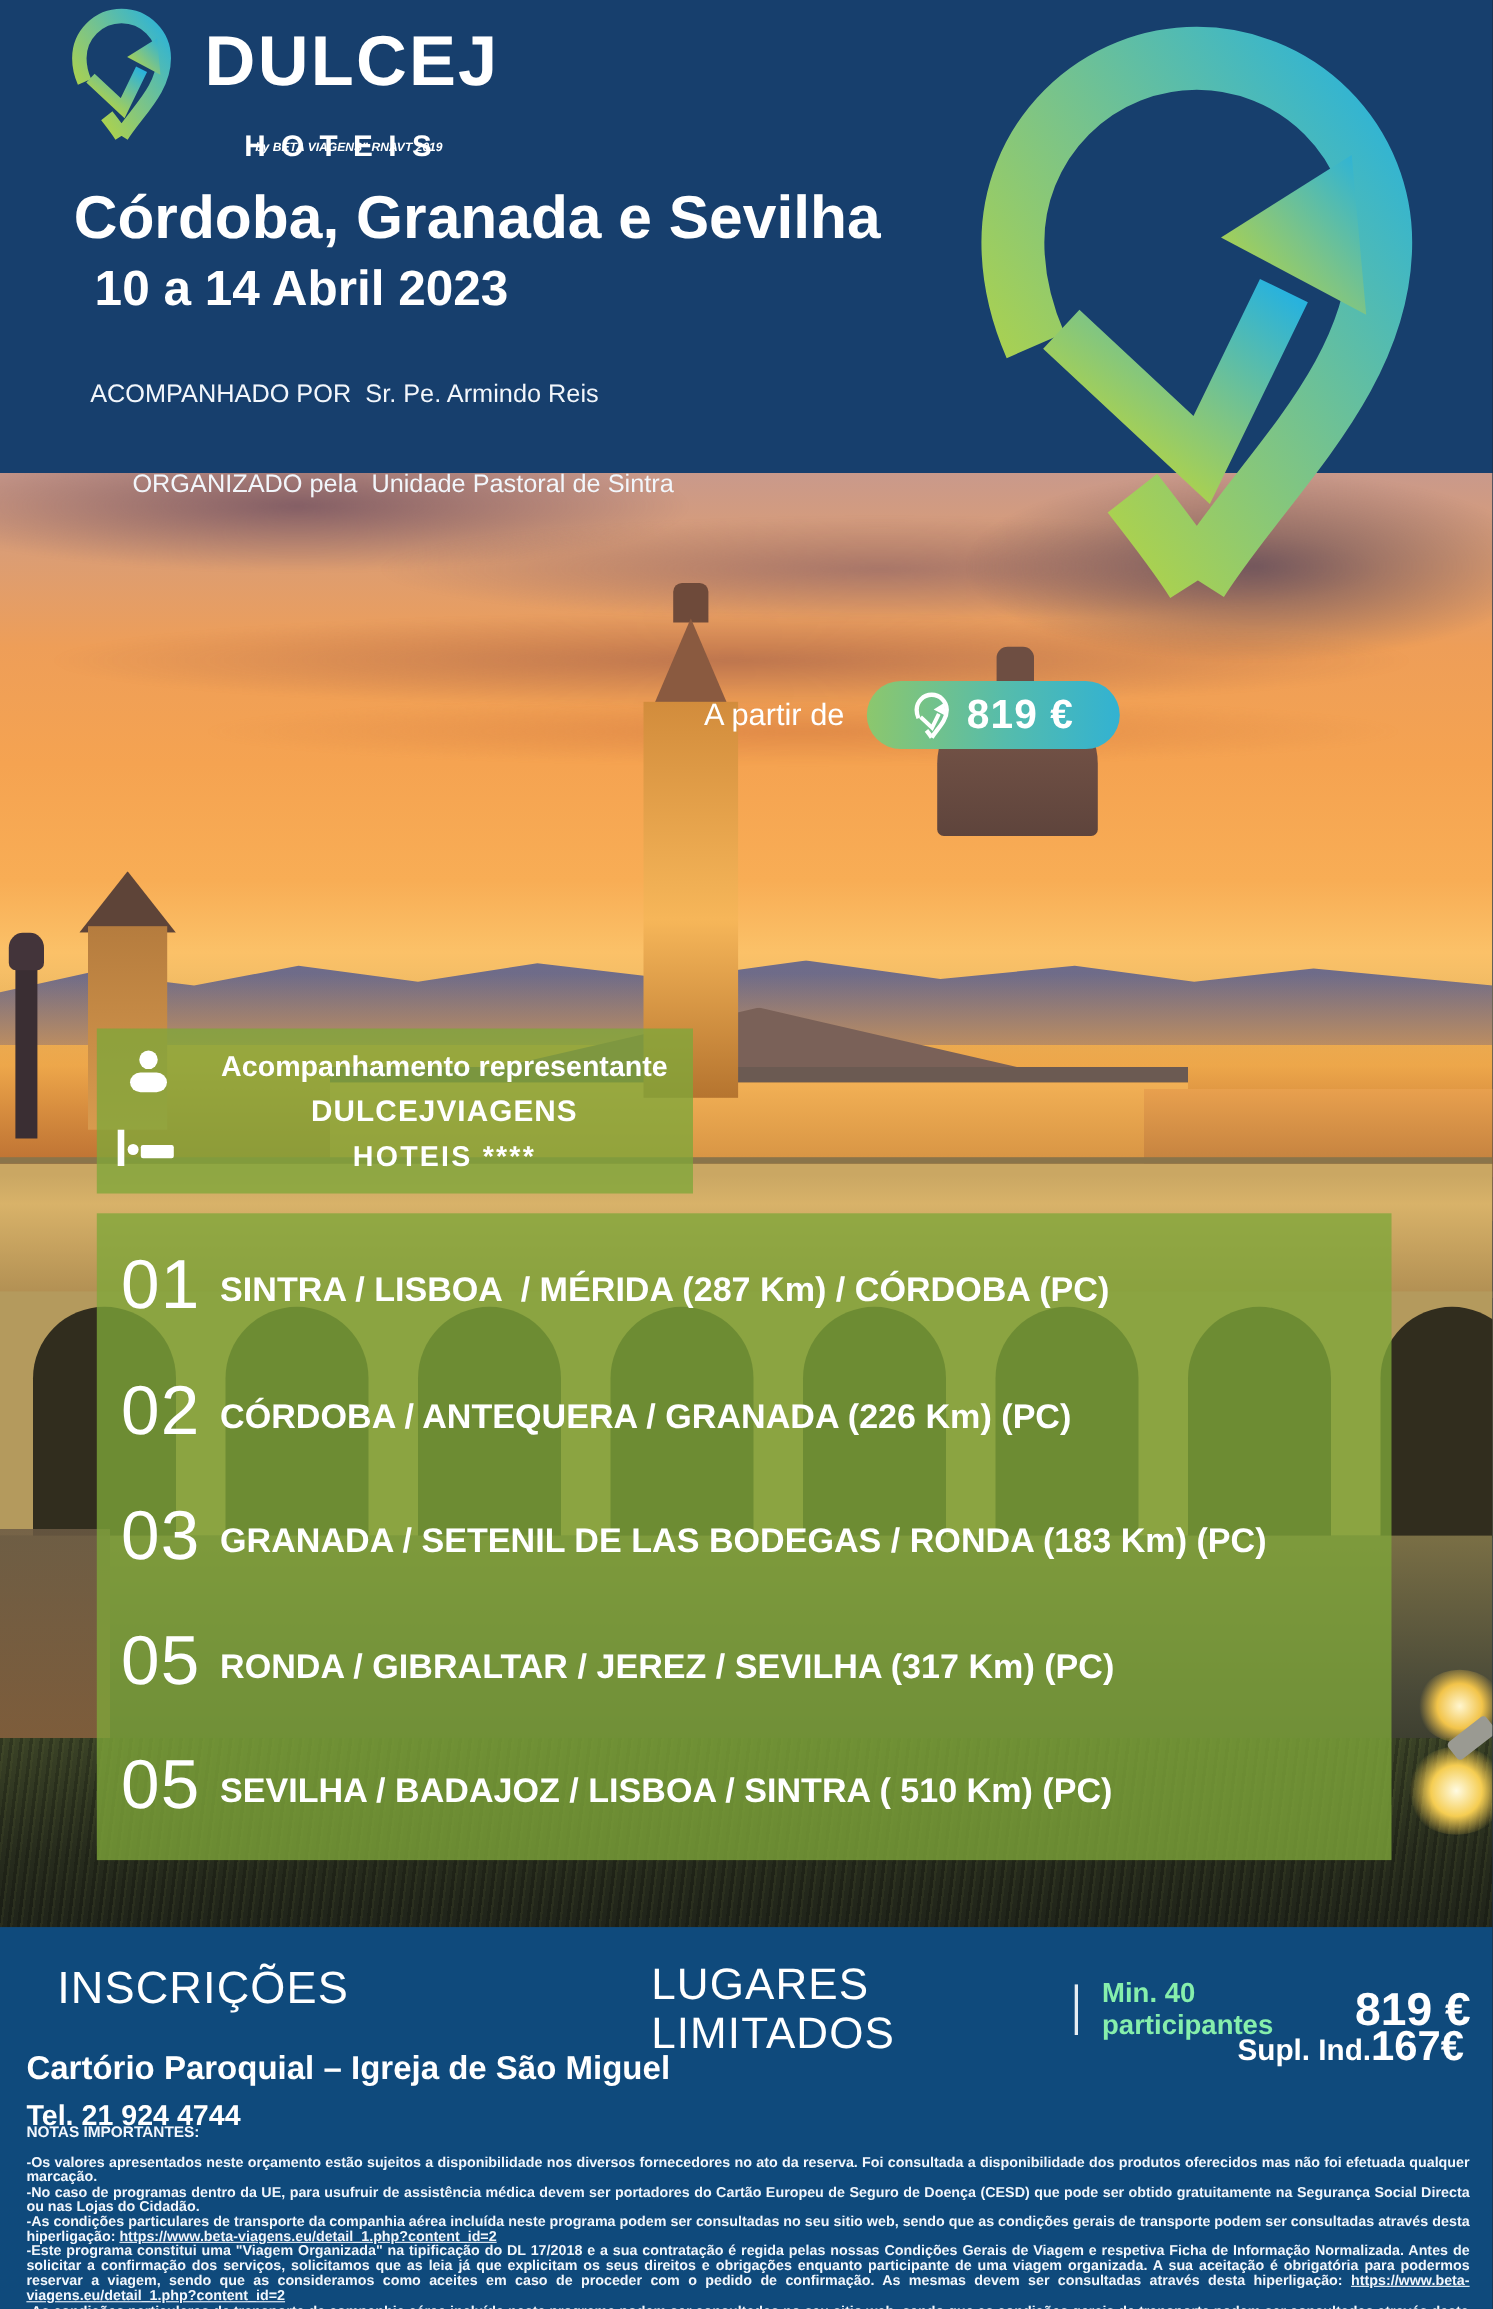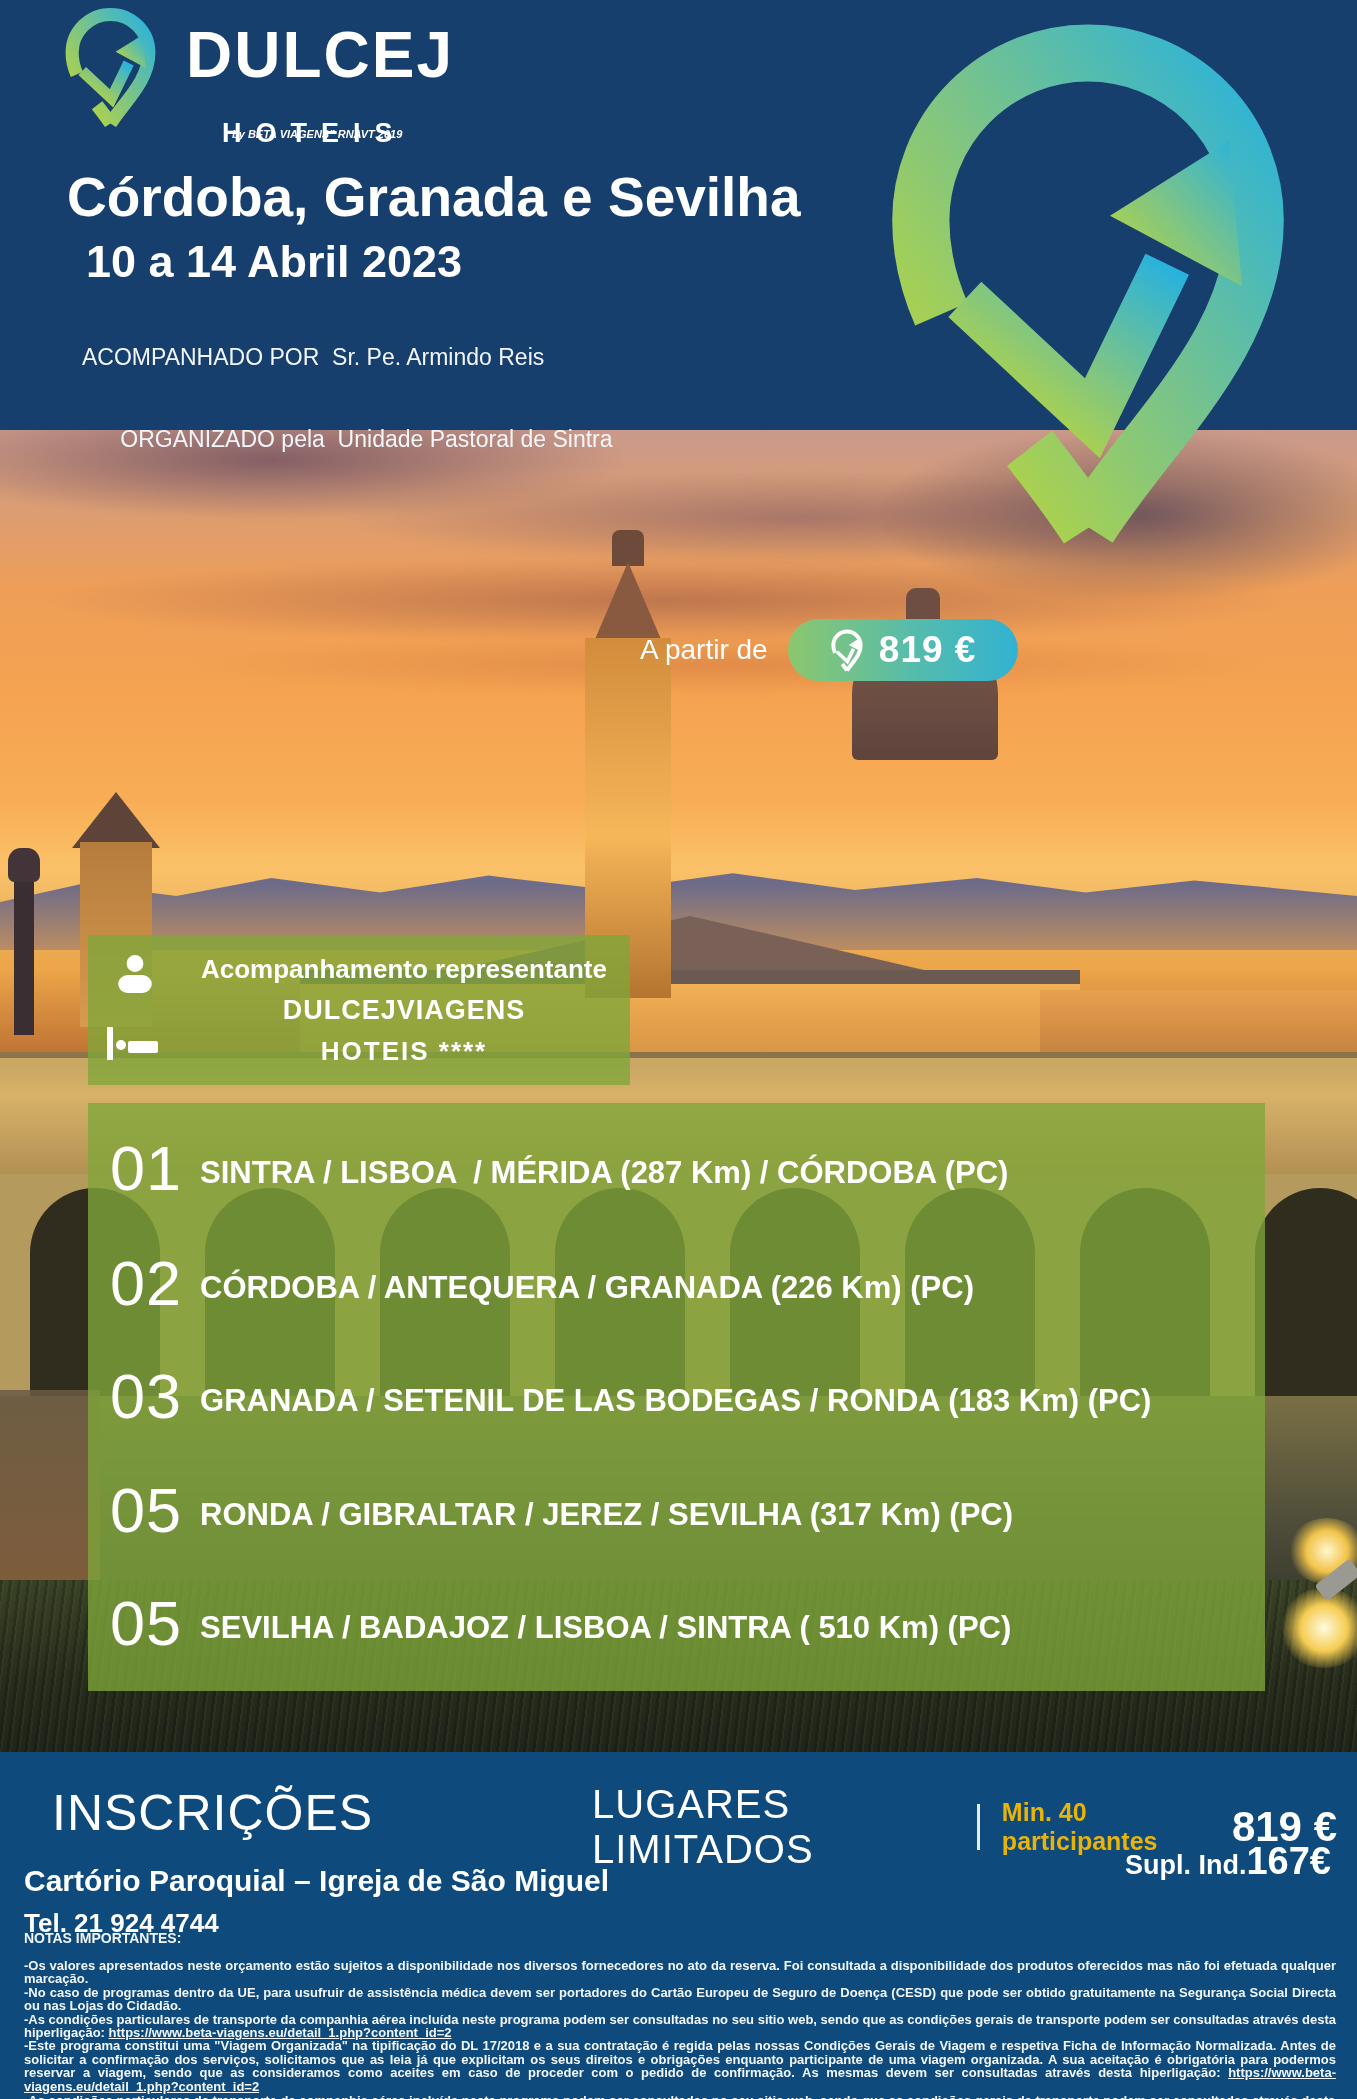--- a/index.html
+++ b/index.html
@@ -83,27 +83,27 @@
   .it-row:nth-child(1){top:23px;}
   .it-row:nth-child(2){top:138px;}
   .it-row:nth-child(3){top:251px;}
   .it-row:nth-child(4){top:365px;}
   .it-row:nth-child(5){top:478px;}
   .it-num{font-size:63px;font-weight:400;color:#fff;margin-right:18px;letter-spacing:1px;}
   .it-text{font-size:31px;font-weight:700;color:#fff;padding-top:10px;}
 
   
   .footer{position:absolute;top:1752px;left:0;width:1357px;height:347px;background:#0f4a7c;z-index:2;}
-  .f-title{position:absolute;left:52px;top:32px;font-size:50px;font-weight:400;color:#fff;letter-spacing:1px;}
+  .f-title{position:absolute;left:52px;top:32px;font-size:41px;font-weight:400;color:#fff;letter-spacing:1px;}
   .f-place{position:absolute;left:24px;top:112px;font-size:30px;font-weight:700;color:#fff;}
   .f-tel{position:absolute;left:24px;top:156px;font-size:26px;font-weight:700;color:#fff;}
   .f-right{position:absolute;left:592px;top:30px;width:745px;display:flex;align-items:center;gap:22px;}
   .f-limited{font-size:40px;font-weight:400;color:#fff;letter-spacing:1px;}
   .f-div{width:3px;height:46px;background:rgba(255,255,255,.9);}
-  .f-min{font-size:25px;font-weight:700;color:#eab308;}
+  .f-min{font-size:25px;font-weight:700;color:#86efac;}
   .f-price{font-size:42px;font-weight:700;color:#fff;white-space:pre;}
   .f-supl{position:absolute;right:26px;top:88px;display:flex;align-items:baseline;color:#fff;}
   .f-supl-label{font-size:27px;font-weight:700;}
   .f-supl-val{font-size:38px;font-weight:700;}
   .f-notes-title{position:absolute;left:24px;top:178px;font-size:14px;font-weight:700;color:#f2f7fd;}
   .f-notes{position:absolute;left:24px;top:207px;width:1312px;font-size:13px;font-weight:700;color:#f2f7fd;
     line-height:13.4px;text-align:justify;}
   .f-notes p{margin:0;}
   .f-notes a{color:#f2f7fd;text-decoration:underline;}
   .note-cut{position:absolute;left:24px;top:341px;width:1312px;height:6px;overflow:hidden;font-size:13px;

